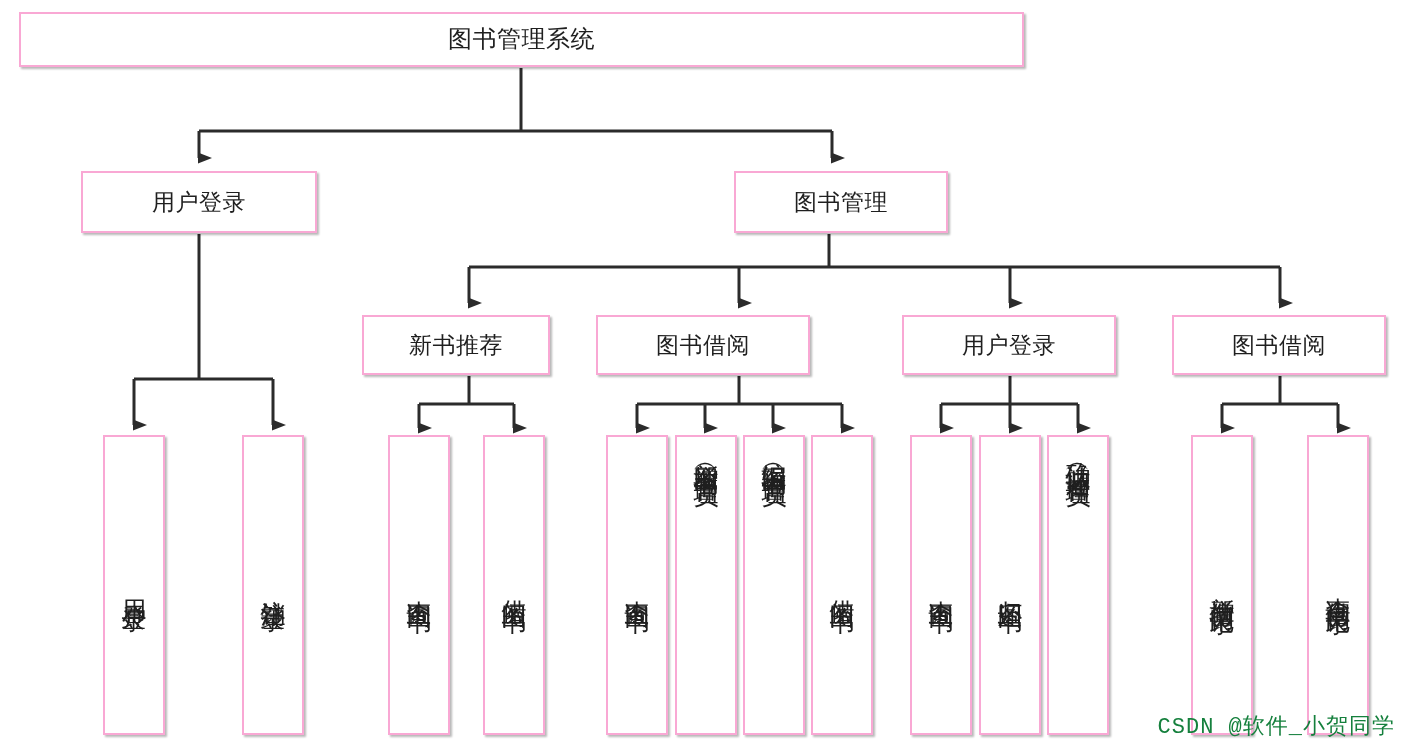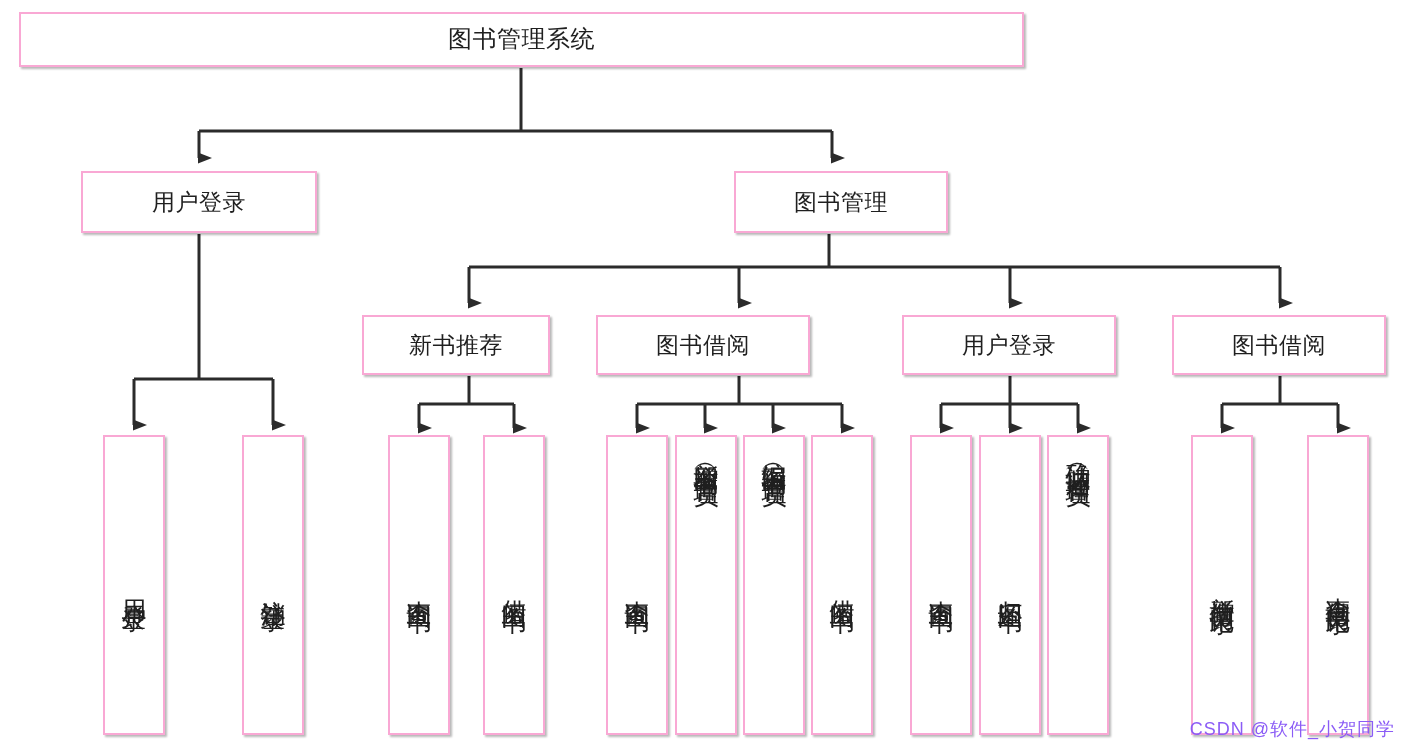--- a/index.html
+++ b/index.html
@@ -69,26 +69,26 @@
     margin-top: 2px;
   }
   .node.v.tall-center {
     align-items: center;
     padding-top: 0;
   }
   .watermark {
     position: absolute;
     right: 10px;
     bottom: 6px;
-    font-size: 18px;
-    color: #8b5cf6;
+    font-size: 22px;
+    color: #15803d;
     letter-spacing: 1px;
     white-space: nowrap;
     z-index: 5;
-    font-family: Liberation Sans, sans-serif;
+    font-family: Liberation Mono, monospace;
   }
 </style>
 </head>
 <body>
 
 <div id="canvas">
 
   <svg class="edges" viewBox="0 0 1405 747">
     <defs>
       <marker id="arrow" viewBox="0 0 12 14" refX="5.6" refY="13" markerWidth="12" markerHeight="14" orient="auto-start-reverse" markerUnits="userSpaceOnUse">

